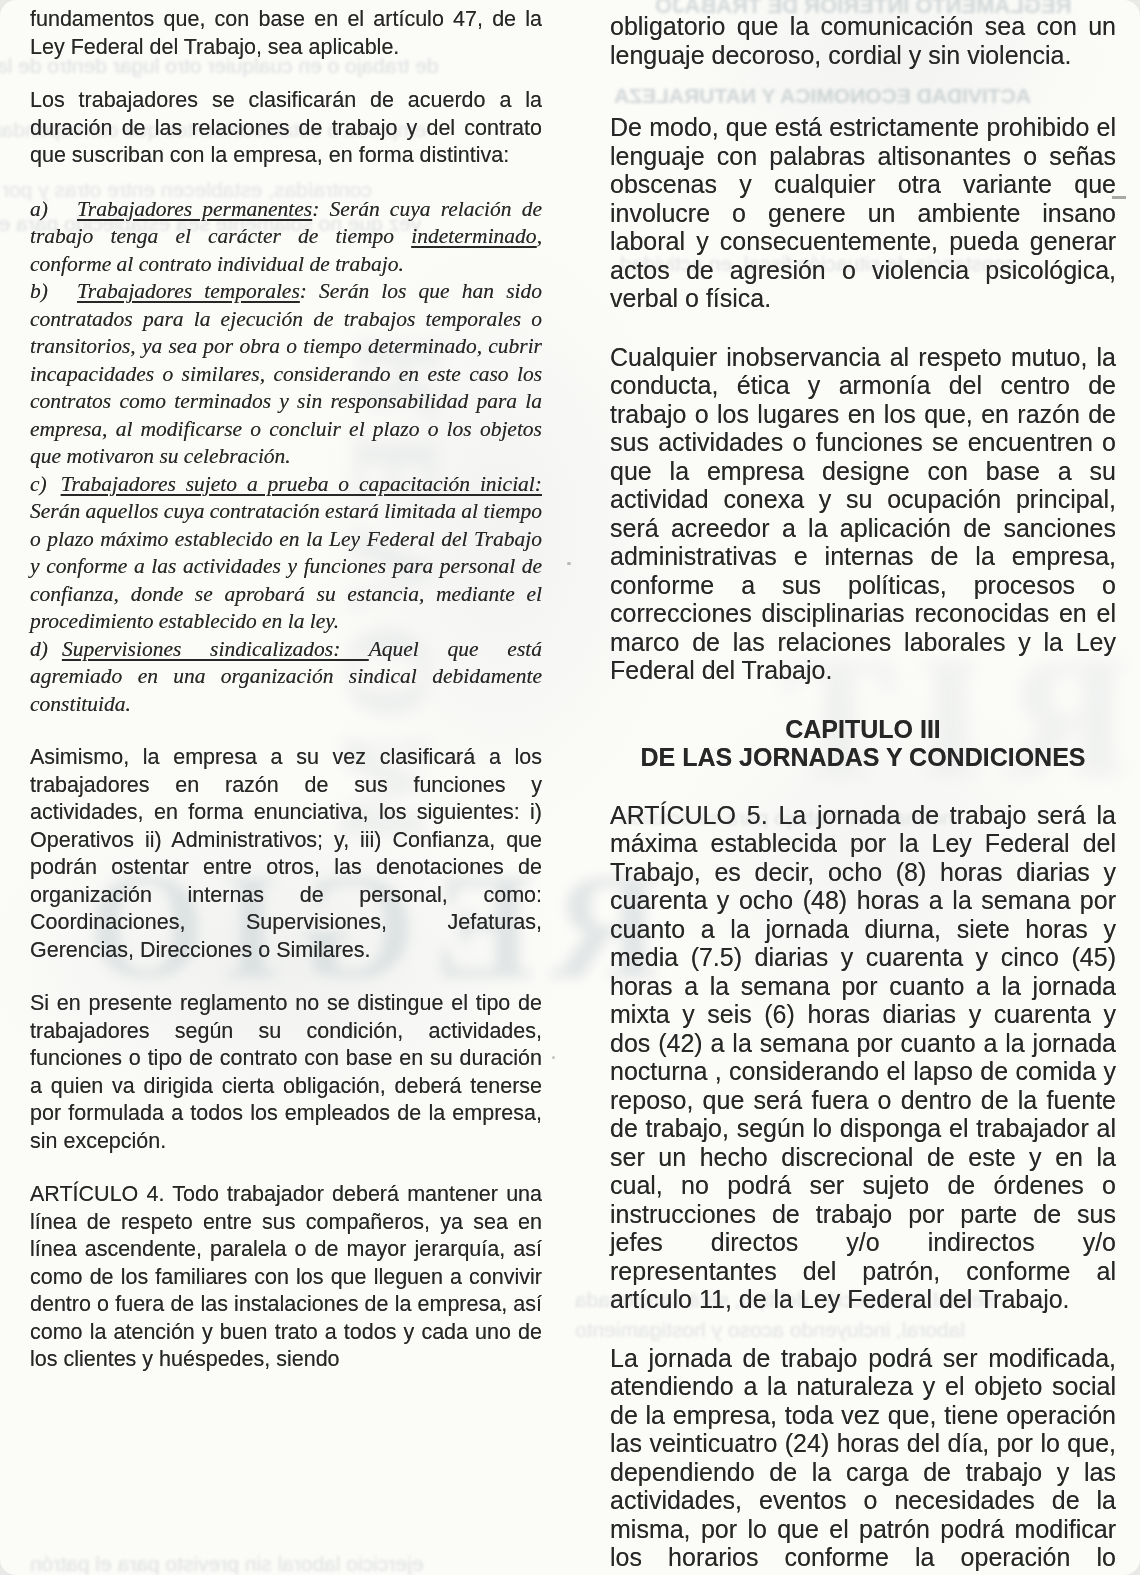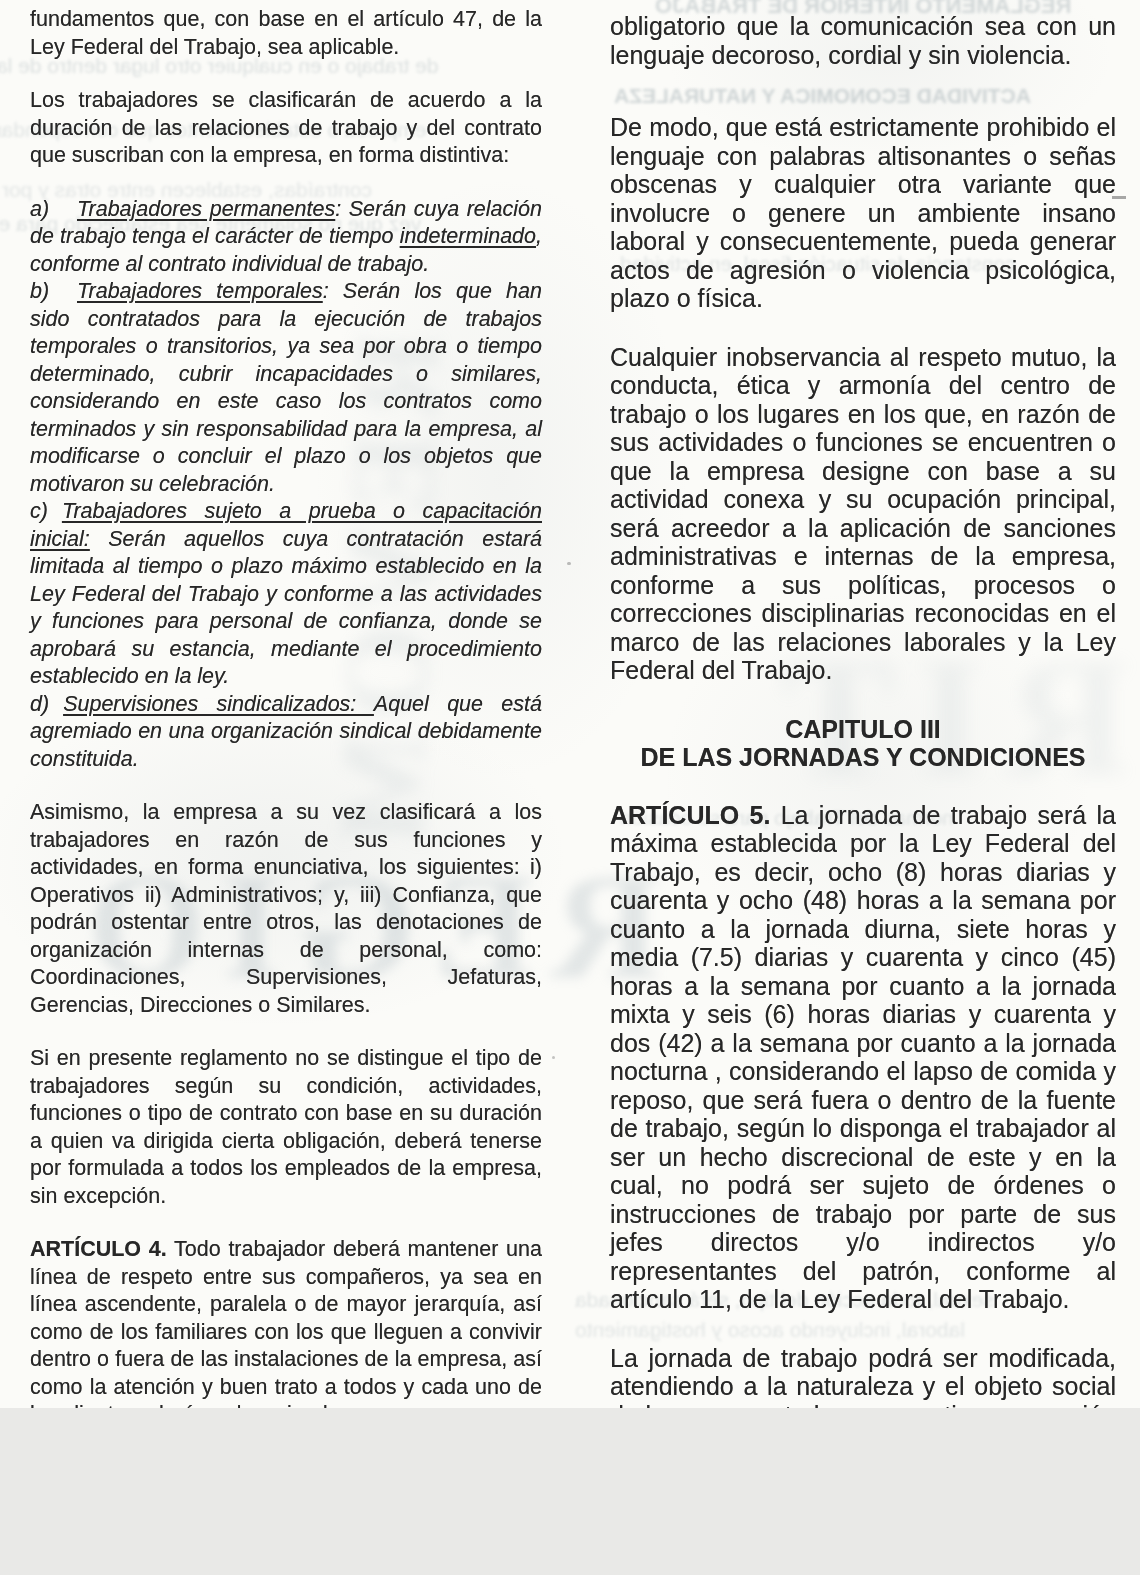--- a/index.html
+++ b/index.html
@@ -1,38 +1,39 @@
 <!DOCTYPE html>
 <html><head>
 <meta charset="utf-8">
 <style>
   html,body{margin:0;padding:0;background:#e9e9e7;}
   .page{
-    position:relative;width:1140px;height:1408px;overflow:hidden;
+    position:relative;width:1140px;height:1575px;overflow:hidden;
     font-family:"Liberation Sans","DejaVu Sans",sans-serif;
     color:#272727;
     background:
       radial-gradient(ellipse 320px 160px at 78% 4%, rgba(168,178,184,0.10), transparent 70%),
       radial-gradient(ellipse 260px 420px at 44% 34%, rgba(168,178,184,0.10), transparent 72%),
       radial-gradient(ellipse 300px 260px at 77% 55%, rgba(168,178,184,0.09), transparent 72%),
       radial-gradient(ellipse 420px 240px at 24% 61%, rgba(160,172,178,0.12), transparent 70%),
       #fbfbf8;
+    border-radius: 16px;
   }
   .col{position:absolute;text-align:justify;}
   .col-left{left:30px;top:6px;width:512px;font-size:21.5px;line-height:27.5px;}
   .col-right{left:610px;top:12px;width:506px;font-size:25px;line-height:28.5px;}
   .col p{margin:0 0 26px 0;}
   .col-right p{margin:0 0 30px 0;}
-  .items{font-style:italic;margin:0 0 26px 0;}
+  .items{font-style:italic;margin:0 0 26px 0;font-family:Liberation Serif, serif;}
   .items .item{margin:0;}
   .lead{text-decoration:underline;text-decoration-thickness:1.6px;text-underline-offset:3px;}
   .tab{display:inline-block;width:47px;font-style:italic;}
   .sp{display:inline-block;width:14px;}
   .italic{}
-  .art-label{font-weight:bold;}
+  .art-label{font-weight:normal;}
   .chapter{font-weight:bold;text-align:center;margin:7px 0 30px 0;line-height:28px;}
   .txt{text-shadow:0 0 0.6px rgba(30,30,30,0.55);}
   
   .ghost{
     position:absolute;white-space:nowrap;pointer-events:none;
     color:#94a2a8;transform:scaleX(-1);filter:blur(1.6px);
     font-weight:bold;font-size:21px;
   }
   .wmark{
     position:absolute;white-space:nowrap;pointer-events:none;
@@ -87,21 +88,21 @@
 
     <p><span>Asimismo, la empresa a su vez clasificará a los trabajadores en razón de sus funciones y actividades, en forma enunciativa, los siguientes: </span><span class="italic">i) Operativos ii) Administrativos; y, iii) Confianza, que podrán ostentar entre otros, las denotaciones de organización internas de personal, como: Coordinaciones, Supervisiones, Jefaturas, Gerencias, Direcciones o Similares.</span></p>
 
     <p>Si en presente reglamento no se distingue el tipo de trabajadores según su condición, actividades, funciones o tipo de contrato con base en su duración a quien va dirigida cierta obligación, deberá tenerse por formulada a todos los empleados de la empresa, sin excepción.</p>
 
     <p style="margin-bottom:0;"><span class="art-label">ARTÍCULO 4.</span><span> Todo trabajador deberá mantener una línea de respeto entre sus compañeros, ya sea en línea ascendente, paralela o de mayor jerarquía, así como de los familiares con los que lleguen a convivir dentro o fuera de las instalaciones de la empresa, así como la atención y buen trato a todos y cada uno de los clientes y huéspedes, siendo</span></p>
   </div>
 
   <div class="col col-right txt">
     <p style="margin-bottom:44px;">obligatorio que la comunicación sea con un lenguaje decoroso, cordial y sin violencia.</p>
-    <p>De modo, que está estrictamente prohibido el lenguaje con palabras altisonantes o señas obscenas y cualquier otra variante que involucre o genere un ambiente insano laboral y consecuentemente, pueda generar actos de agresión o violencia psicológica, plazo o física.</p>
+    <p>De modo, que está estrictamente prohibido el lenguaje con palabras altisonantes o señas obscenas y cualquier otra variante que involucre o genere un ambiente insano laboral y consecuentemente, pueda generar actos de agresión o violencia psicológica, verbal o física.</p>
     <p>Cualquier inobservancia al respeto mutuo, la conducta, ética y armonía del centro de trabajo o los lugares en los que, en razón de sus actividades o funciones se encuentren o que la empresa designe con base a su actividad conexa y su ocupación principal, será acreedor a la aplicación de sanciones administrativas e internas de la empresa, conforme a sus políticas, procesos o correcciones disciplinarias reconocidas en el marco de las relaciones laborales y la Ley Federal del Trabajo.</p>
 
     <div class="chapter">
       <div>CAPITULO III</div>
       <div>DE LAS JORNADAS Y CONDICIONES</div>
     </div>
 
     <p><span class="art-label">ARTÍCULO 5.</span><span> La jornada de trabajo será la máxima establecida por la Ley Federal del Trabajo, es decir, ocho (8) horas diarias y cuarenta y ocho (48) horas a la semana por cuanto a la jornada diurna, siete horas y media (7.5) diarias y cuarenta y cinco (45) horas a la semana por cuanto a la jornada mixta y seis (6) horas diarias y cuarenta y dos (42) a la semana por cuanto a la jornada nocturna , considerando el lapso de comida y reposo, que será fuera o dentro de la fuente de trabajo, según lo disponga el trabajador al ser un hecho discrecional de este y en la cual, no podrá ser sujeto de órdenes o instrucciones de trabajo por parte de sus jefes directos y/o indirectos y/o representantes del patrón, conforme al artículo 11, de la Ley Federal del Trabajo.</span></p>
 
     <p style="margin-bottom:0;">La jornada de trabajo podrá ser modificada, atendiendo a la naturaleza y el objeto social de la empresa, toda vez que, tiene operación las veinticuatro (24) horas del día, por lo que, dependiendo de la carga de trabajo y las actividades, eventos o necesidades de la misma, por lo que el patrón podrá modificar los horarios conforme la operación lo demande.</p>

